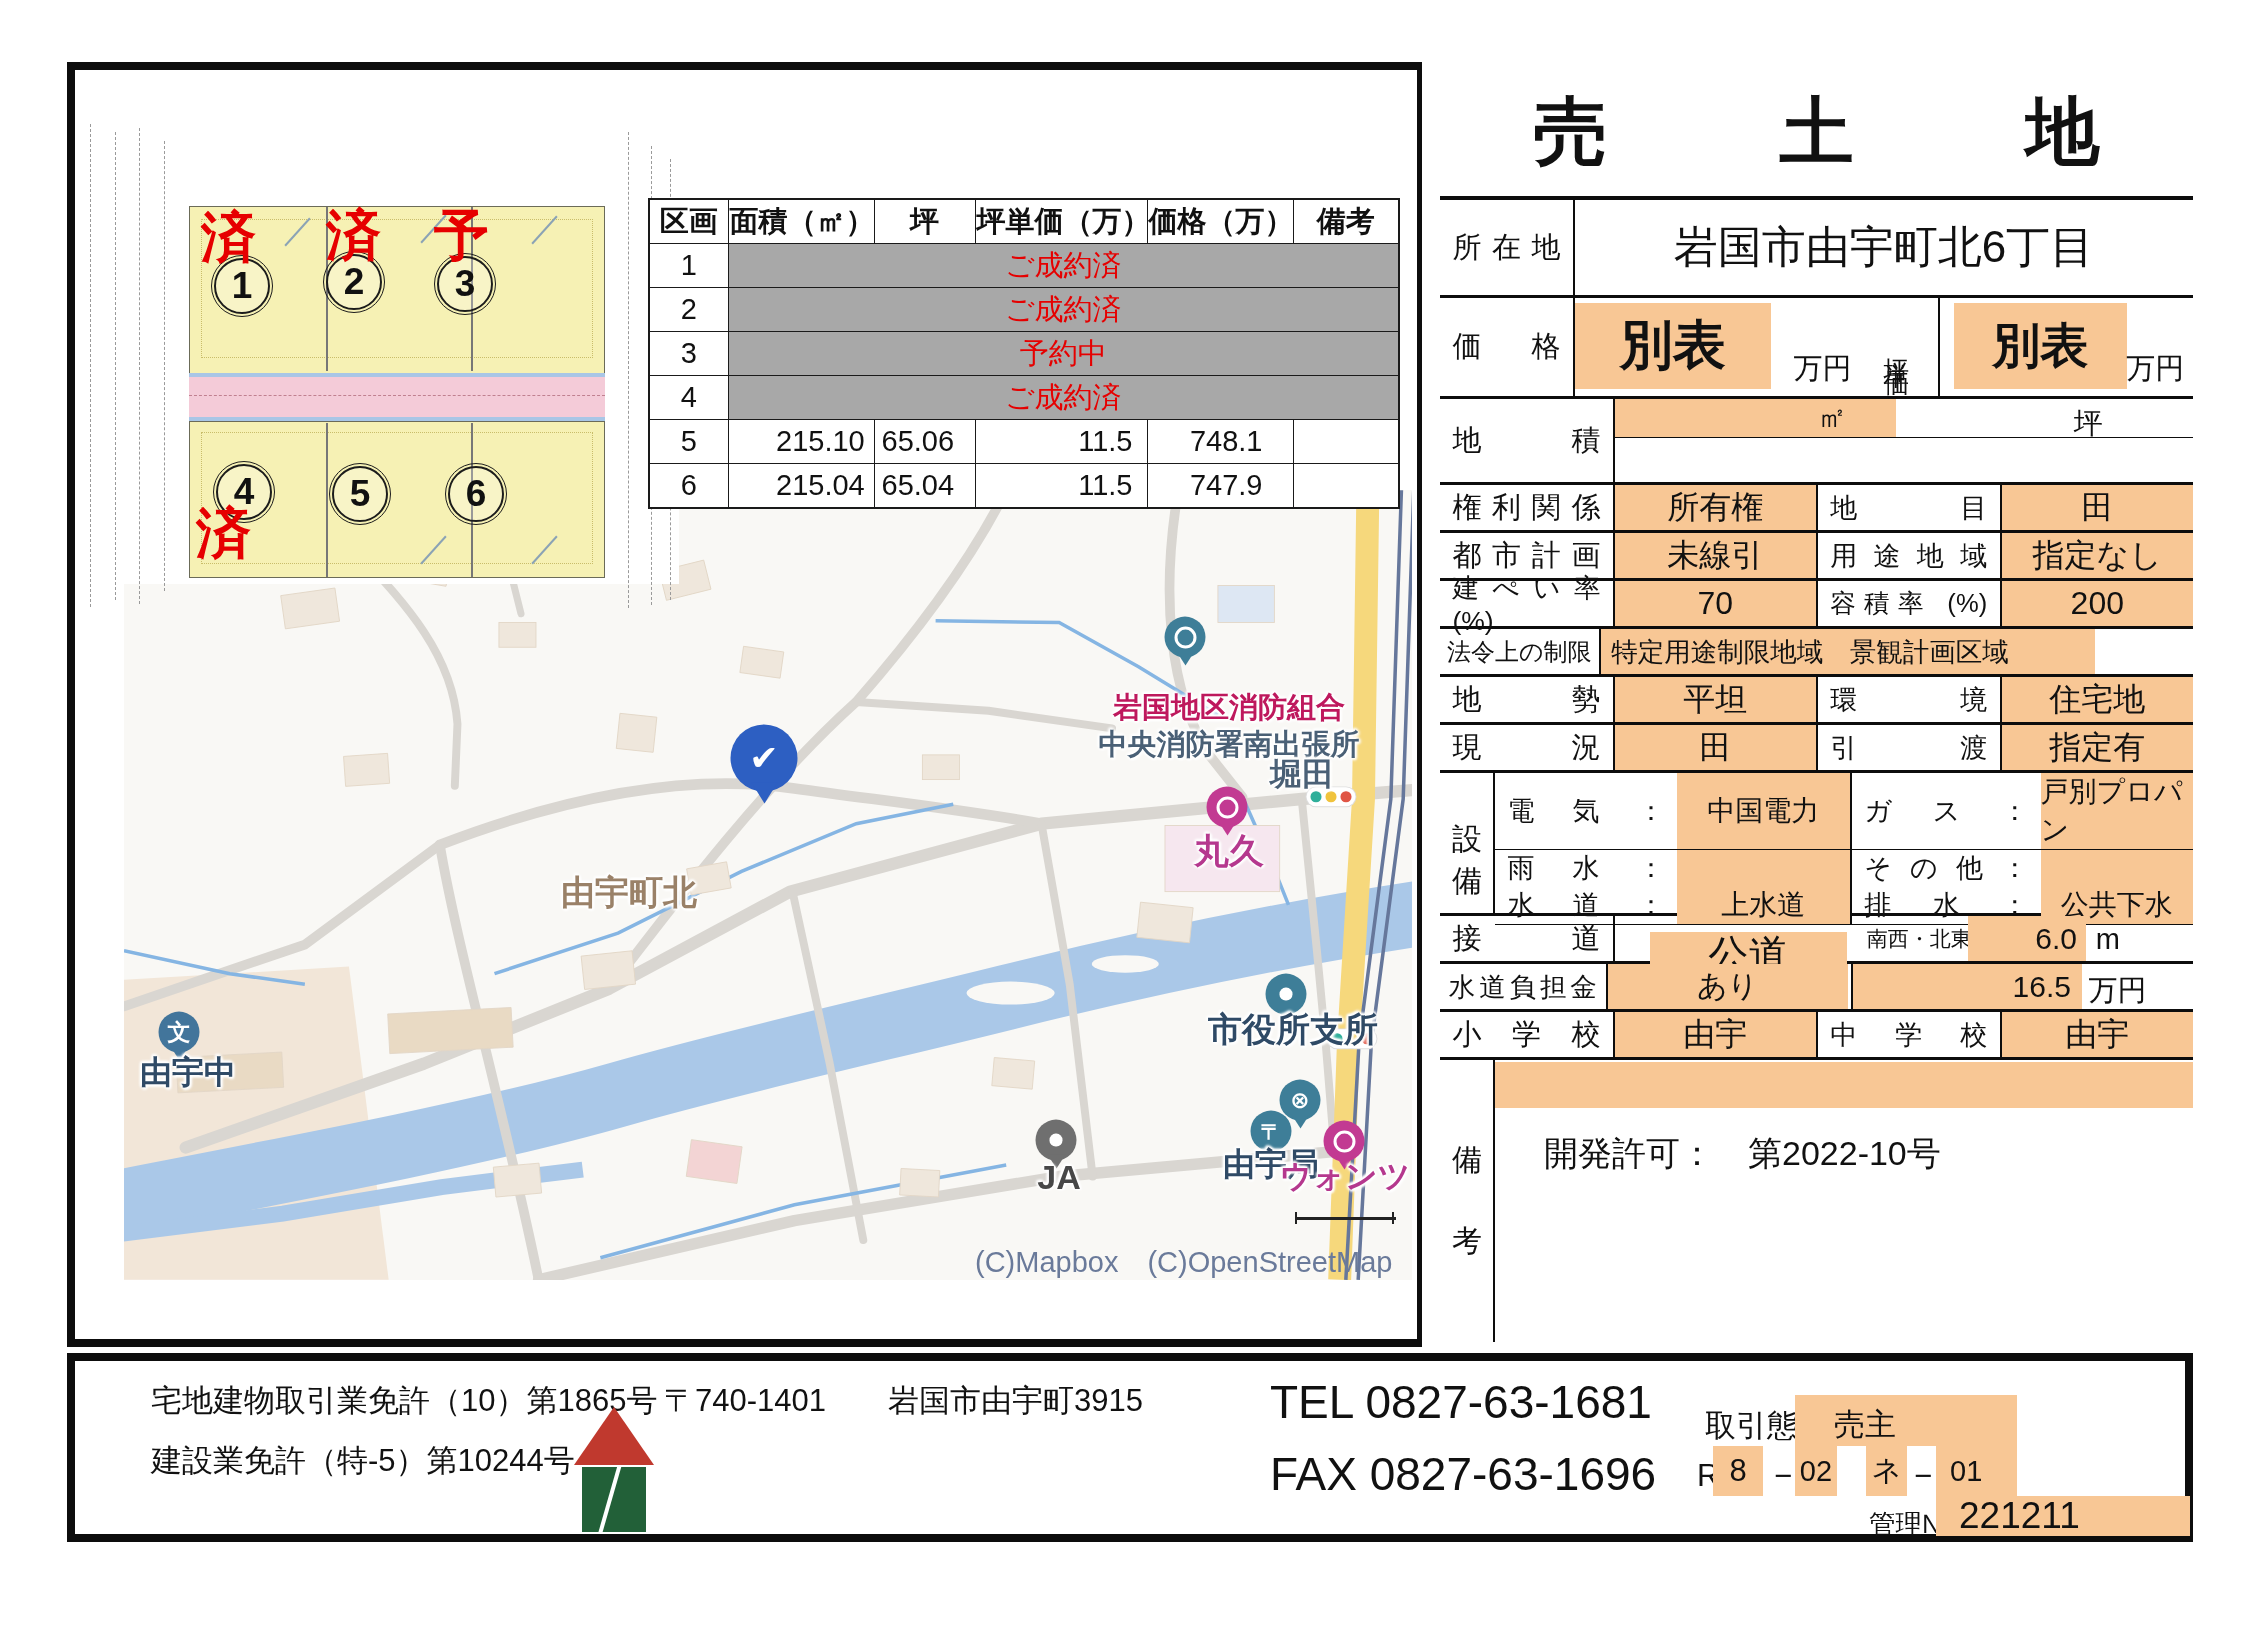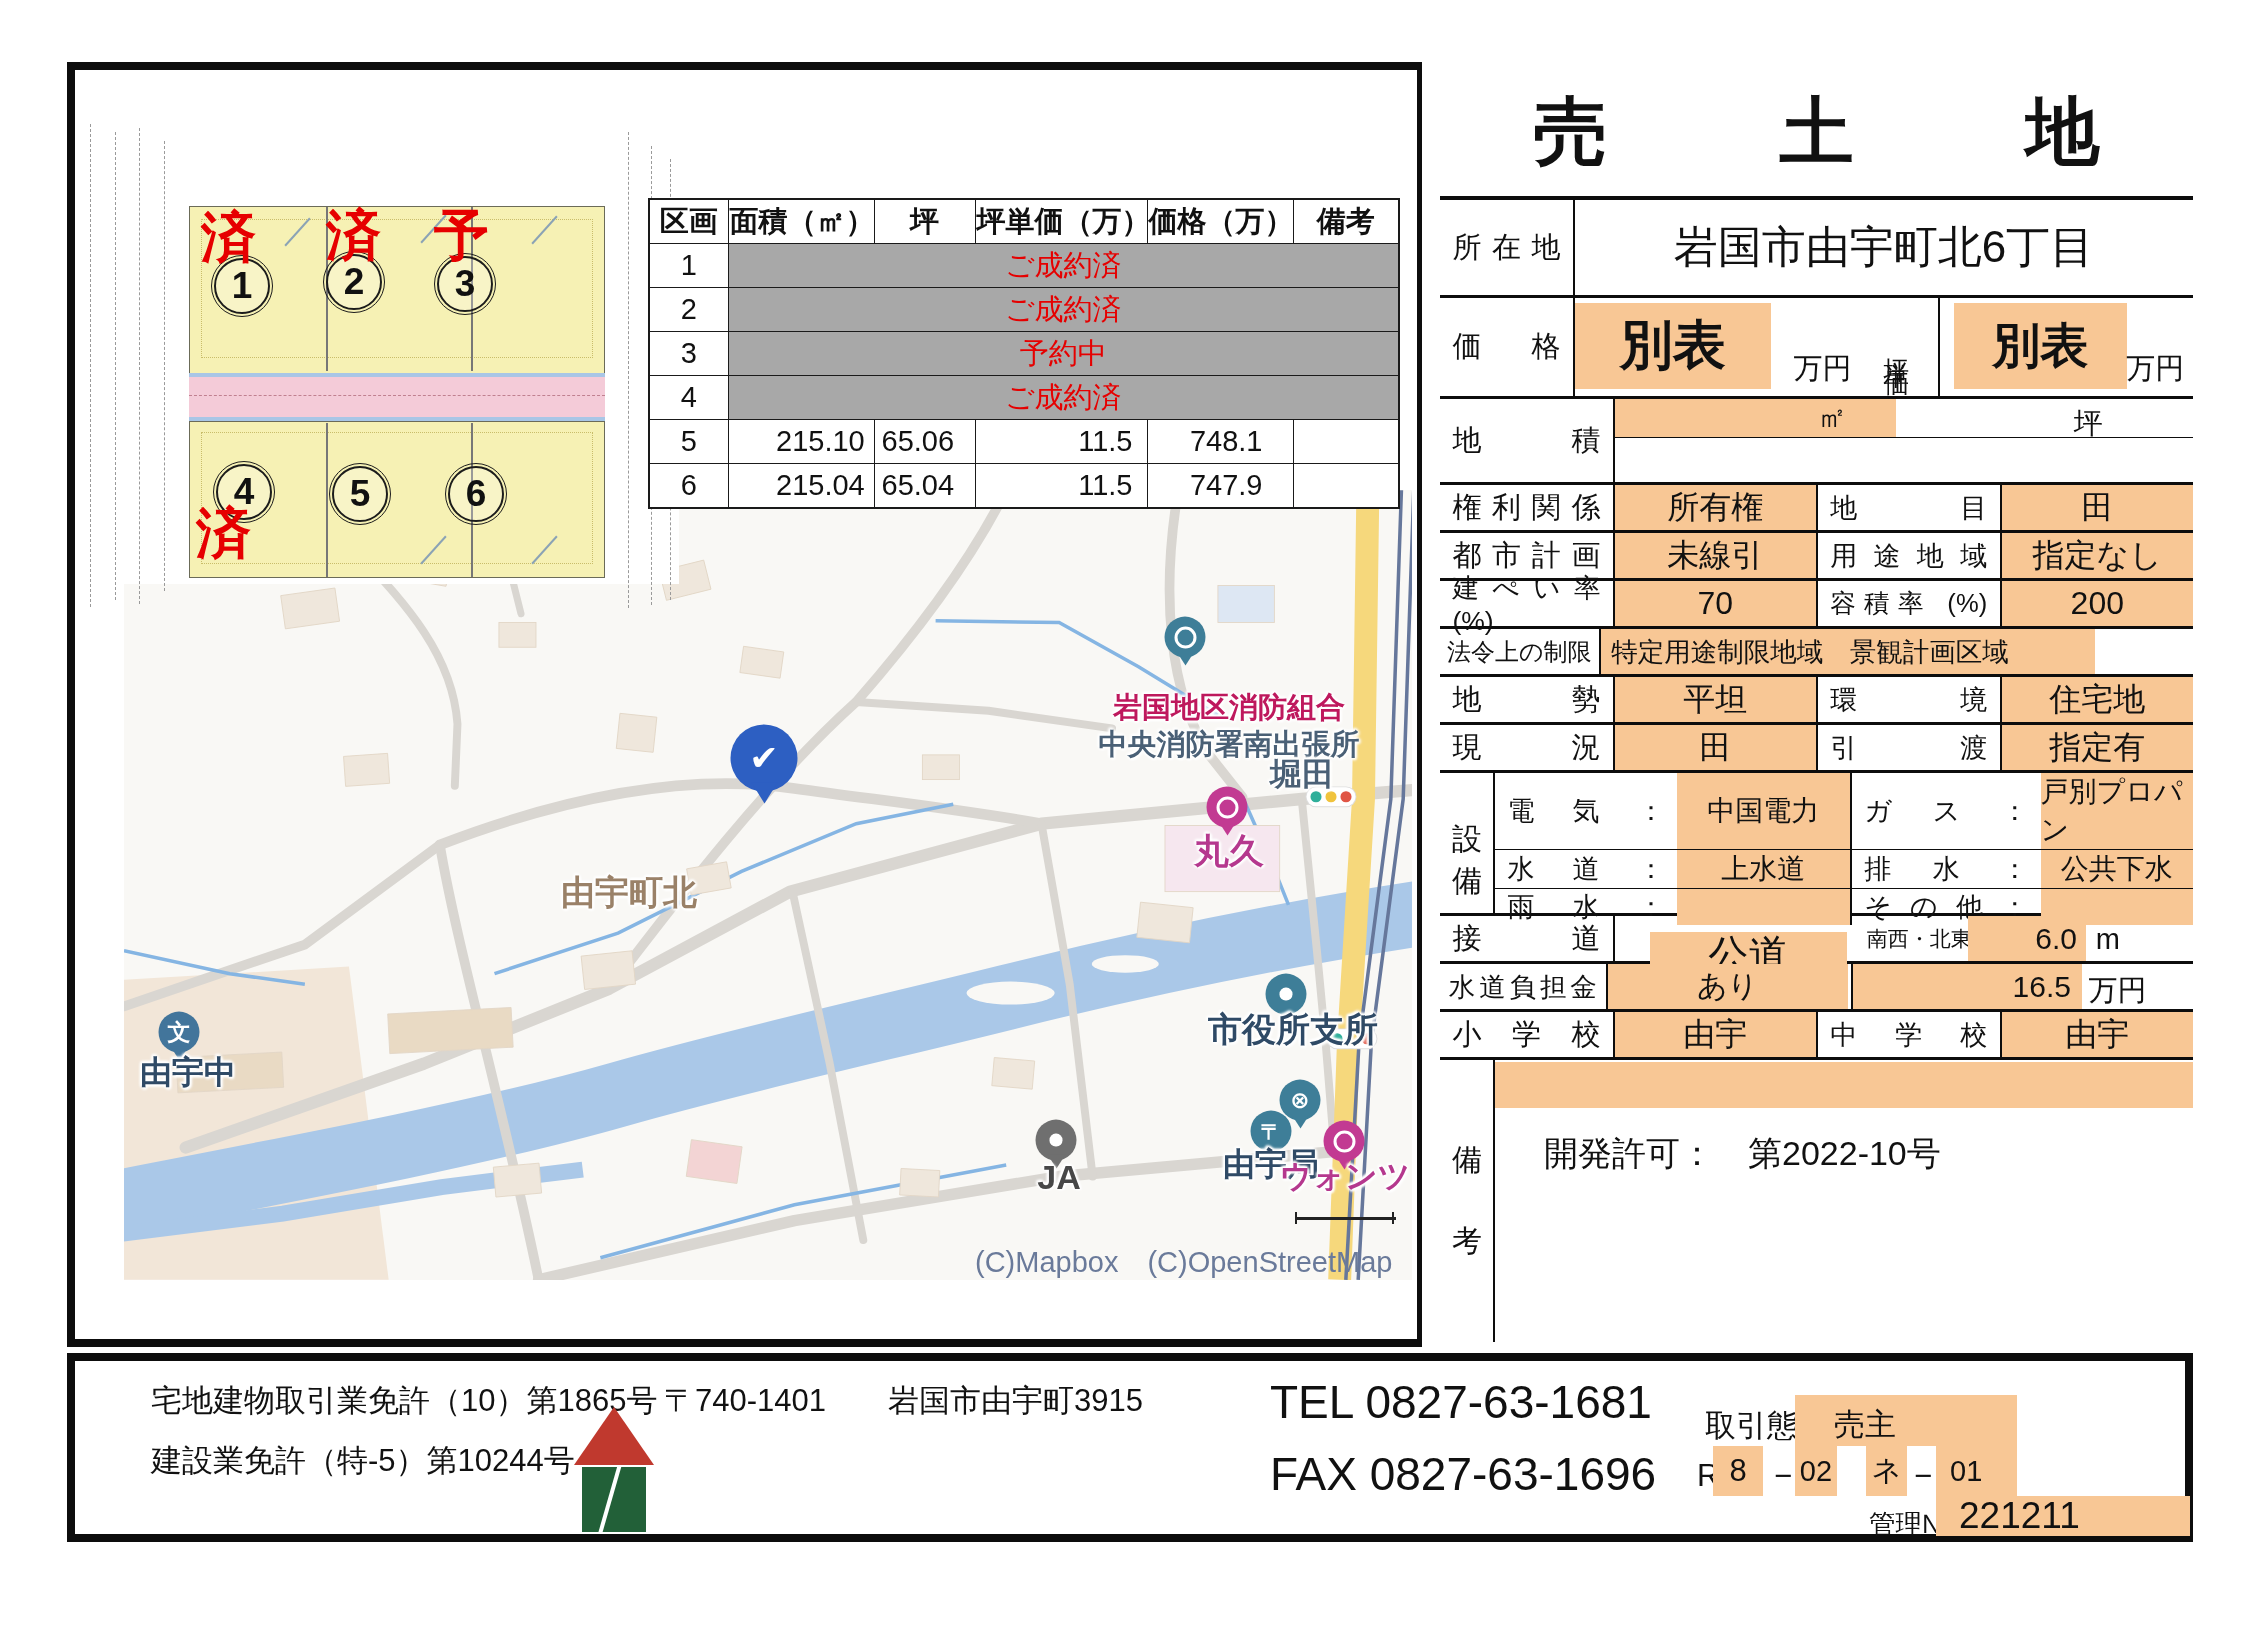--- a/index.html
+++ b/index.html
@@ -444,46 +444,46 @@
           <div class="cell or" style="width:173px;border-right:2.6px solid #0d0d0d;font-size:28px;">
               <span>中国電力</span>
             </div>
           <div class="lbl" style="width:164px;border-right:0;font-size:27px;">
               <span class="jf">ガス：</span>
             </div>
           <div class="cell or" style="flex:1;font-size:28px;">
               <span>戸別プロパン</span>
             </div>
         </div>
+        <div style="flex:1;display:flex;">
+          <div class="lbl" style="width:157px;border-right:0;font-size:27px;">
+              <span class="jf">雨水：</span>
+            </div>
+          <div class="cell or" style="width:173px;border-right:2.6px solid #0d0d0d;">
+              <span></span>
+            </div>
+          <div class="lbl" style="width:164px;border-right:0;font-size:27px;">
+              <span class="jf">その他：</span>
+            </div>
+          <div class="cell or" style="flex:1;">
+              <span></span>
+            </div>
+        </div>
         <div style="flex:1;display:flex;border-bottom:1.8px solid #0d0d0d;">
           <div class="lbl" style="width:157px;border-right:0;font-size:27px;">
               <span class="jf">水道：</span>
             </div>
           <div class="cell or" style="width:173px;border-right:2.6px solid #0d0d0d;font-size:28px;">
               <span>上水道</span>
             </div>
           <div class="lbl" style="width:164px;border-right:0;font-size:27px;">
               <span class="jf">排水：</span>
             </div>
           <div class="cell or" style="flex:1;font-size:28px;">
               <span>公共下水</span>
-            </div>
-        </div>
-        <div style="flex:1;display:flex;">
-          <div class="lbl" style="width:157px;border-right:0;font-size:27px;">
-              <span class="jf">雨水：</span>
-            </div>
-          <div class="cell or" style="width:173px;border-right:2.6px solid #0d0d0d;">
-              <span></span>
-            </div>
-          <div class="lbl" style="width:164px;border-right:0;font-size:27px;">
-              <span class="jf">その他：</span>
-            </div>
-          <div class="cell or" style="flex:1;">
-              <span></span>
             </div>
         </div>
       </div>
     </div>
 
     <div class="prow" style="height:48px;">
       <div class="lbl w168">
           <span class="jf">接道</span>
         </div>
       <div style="flex:1;position:relative;">

